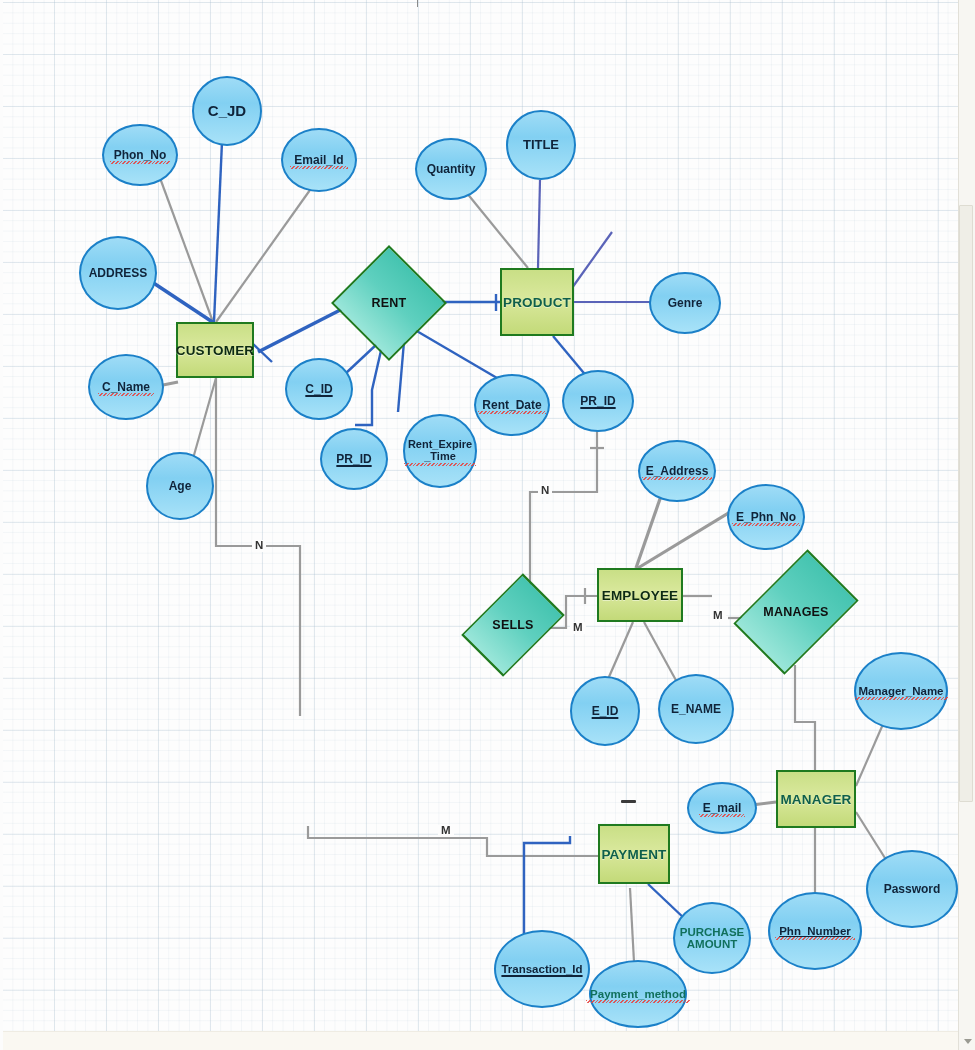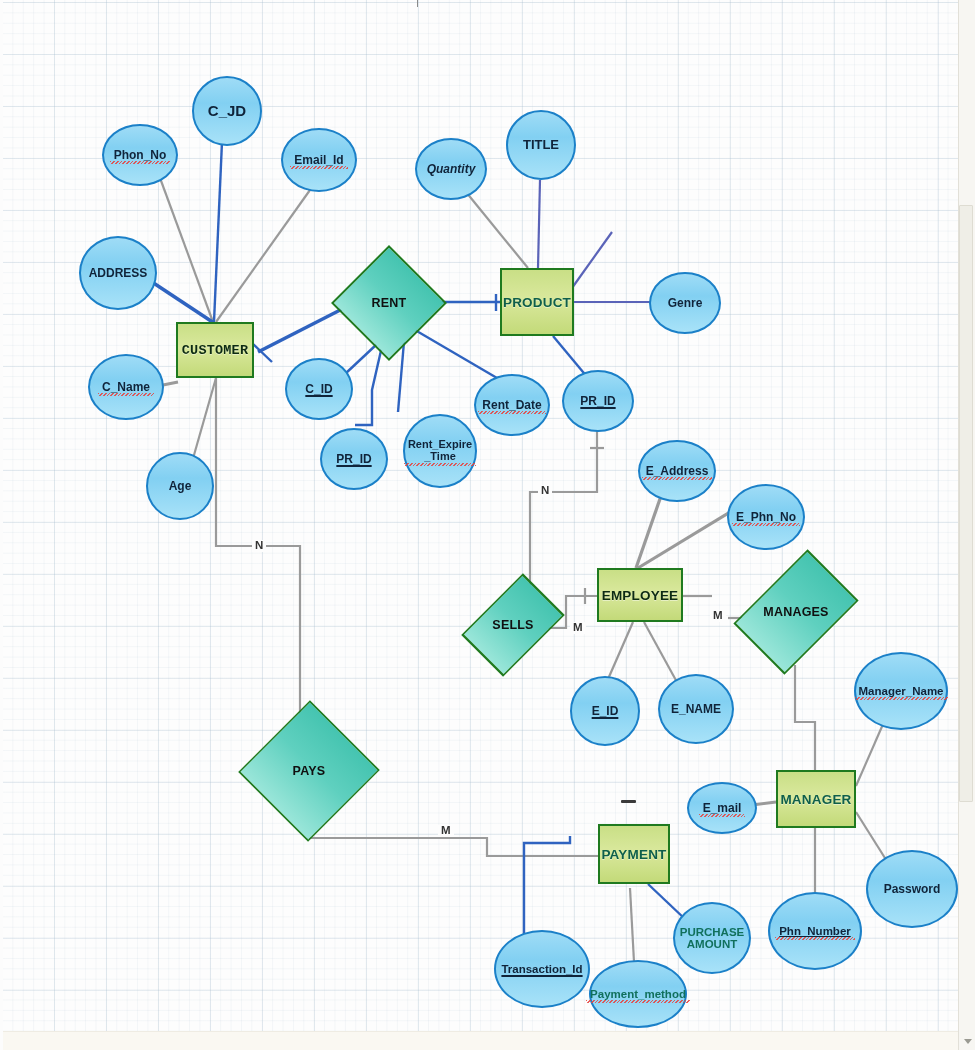--- a/index.html
+++ b/index.html
@@ -163,21 +163,21 @@
     <line class="gt" x1="752" y1="805" x2="776" y2="802"></line>
     <line class="g" x1="884" y1="722" x2="856" y2="786"></line>
     <line class="g" x1="890" y1="866" x2="856" y2="812"></line>
     <line class="g" x1="815" y1="828" x2="815" y2="902"></line>
 
     <path class="b" d="M524,938 L524,843 L570,843 L570,836"></path>
     <line class="g" x1="630" y1="888" x2="634" y2="962"></line>
     <line class="b" x1="648" y1="884" x2="686" y2="920"></line>
   </svg>
 
-  <div class="node entity" style="left:176px;top:322px;width:78px;height:56px;font-family:Liberation Mono, monospace;">
+  <div class="node entity" style="left:176px;top:322px;width:78px;height:56px;">
     <span>CUSTOMER</span>
   </div>
 
   <div class="node entity teal" style="left:500px;top:268px;width:74px;height:68px;">
     <span>PRODUCT</span>
   </div>
 
   <div class="node entity" style="left:597px;top:568px;width:86px;height:54px;">
     <span>EMPLOYEE</span>
   </div>
@@ -198,24 +198,20 @@
   <div class="node diamond" style="left:476px;top:588px;width:74px;height:74px;">
     <div class="dshape" style="transform:rotate(45deg) scale(0.80,1.18);"></div>
     <span>SELLS</span>
   </div>
 
   <div class="node diamond" style="left:752px;top:562px;width:88px;height:100px;">
     <div class="dshape" style="transform:rotate(45deg) scale(0.82,1.05);"></div>
     <span>MANAGES</span>
   </div>
 
-  <div class="node diamond" style="left:244px;top:712px;width:130px;height:118px;">
-    <div class="dshape" style="transform:rotate(45deg) scale(0.76,0.86);"></div>
-    <span>PAYS</span>
-  </div>
 
   <div class="node attr" style="left:102px;top:124px;width:76px;height:62px;">
     <span class="lbl sq">Phon_No</span>
   </div>
 
   <div class="node attr" style="left:192px;top:76px;width:70px;height:70px;">
     <span class="lbl" style="font-size:15px;">C_JD</span>
   </div>
 
   <div class="node attr" style="left:281px;top:128px;width:76px;height:64px;">
@@ -227,21 +223,21 @@
   </div>
 
   <div class="node attr" style="left:88px;top:354px;width:76px;height:66px;">
     <span class="lbl sq">C_Name</span>
   </div>
 
   <div class="node attr" style="left:146px;top:452px;width:68px;height:68px;">
     <span class="lbl">Age</span>
   </div>
 
-  <div class="node attr" style="left:415px;top:138px;width:72px;height:62px;font-style:italic;">
+  <div class="node attr" style="left:415px;top:138px;width:72px;height:62px;">
     <span class="lbl">Quantity</span>
   </div>
 
   <div class="node attr" style="left:506px;top:110px;width:70px;height:70px;">
     <span class="lbl" style="font-size:13px;">TITLE</span>
   </div>
 
 
   <div class="node attr" style="left:649px;top:272px;width:72px;height:62px;">
     <span class="lbl">Genre</span>

